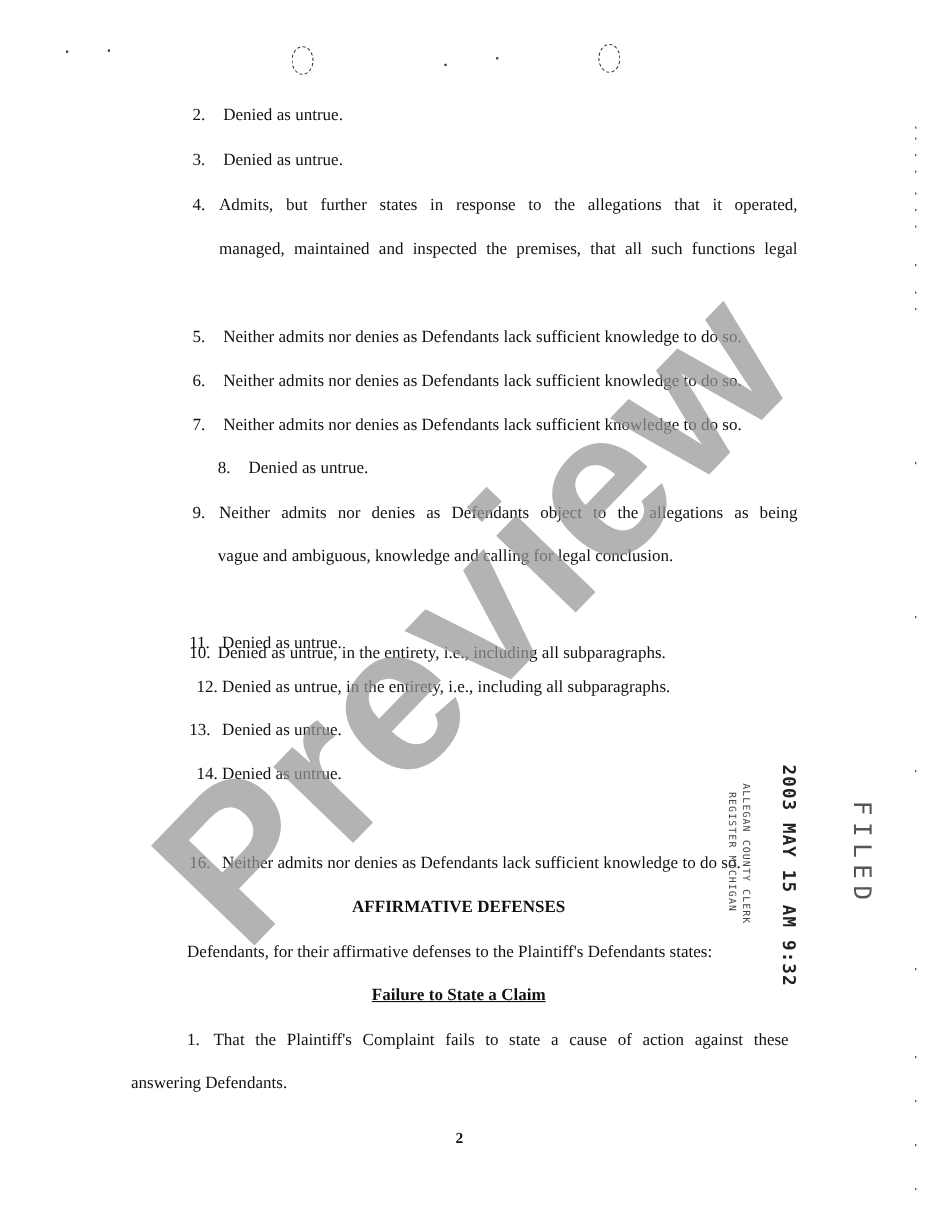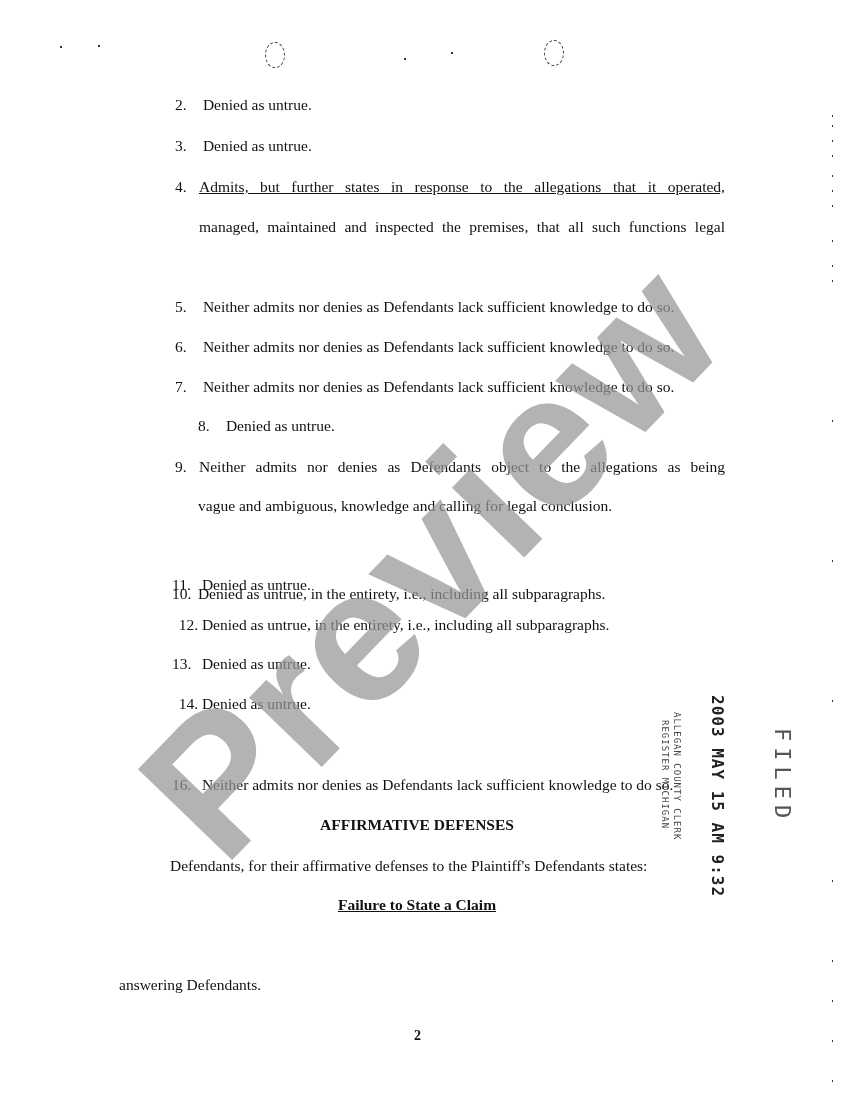--- a/index.html
+++ b/index.html
@@ -56,21 +56,21 @@
     <span class="num" style="width:24px;">2.</span>
     <span>Denied as untrue.</span>
   </div>
 
   <div class="line" style="left:175px;top:137px;">
     <span class="num" style="width:24px;">3.</span>
     <span>Denied as untrue.</span>
   </div>
 
   <div class="line" style="left:175px;top:178px;width:550px;">
-    <span class="num" style="width:24px;">4.</span><span class="justify" style="display:inline-block;width:526px;text-decoration:underline;">Admits, but further states in response to the allegations that it operated,</span>
+    <span class="num" style="width:24px;">4.</span><span class="justify" style="display:inline-block;width:526px;">Admits, but further states in response to the allegations that it operated,</span>
   </div>
   <div class="line justify" style="left:199px;top:218px;width:526px;">managed, maintained and inspected the premises, that all such functions legal</div>
 
   <div class="line" style="left:175px;top:298px;">
     <span class="num" style="width:24px;">5.</span>
     <span>Neither admits nor denies as Defendants lack sufficient knowledge to do so.</span>
   </div>
 
   <div class="line" style="left:175px;top:338px;">
     <span class="num" style="width:24px;">6.</span>
@@ -120,20 +120,23 @@
 
   <div class="line" style="left:172px;top:776px;">
     <span class="num" style="width:26px;">16.</span>
     <span>Neither admits nor denies as Defendants lack sufficient knowledge to do so.</span>
   </div>
 
   <div class="heading" style="top:816px;left:-8px;">AFFIRMATIVE DEFENSES</div>
   <div class="line" style="left:170px;top:857px;">Defendants, for their affirmative defenses to the Plaintiff's Defendants states:</div>
   <div class="heading underline" style="top:896px;left:-8px;">Failure to State a Claim</div>
 
+  <div class="line" style="left:170px;top:937px;width:547px;">
+    <span class="num" style="width:24px;">1.</span><span class="justify" style="display:inline-block;width:523px;">That the Plaintiff's Complaint fails to state a cause of action against these</span>
+  </div>
   <div class="line" style="left:119px;top:976px;">answering Defendants.</div>
 
   <div class="page-number">2</div>
 
   <div class="stamp" style="left:708px;top:695px;transform:rotate(90deg) translateY(-100%);transform-origin:left top;font-size:16px;font-weight:bold;letter-spacing:1px;">2003 MAY 15 AM 9:32</div>
   <div class="stamp" style="left:672px;top:712px;transform:rotate(90deg) translateY(-100%);font-size:9px;letter-spacing:1px;color:#444;">ALLEGAN COUNTY CLERK</div>
   <div class="stamp" style="left:660px;top:720px;transform:rotate(90deg) translateY(-100%);font-size:9px;letter-spacing:1px;color:#444;">REGISTER MICHIGAN</div>
   <div class="stamp" style="left:770px;top:728px;transform:rotate(90deg) translateY(-100%);font-size:22px;letter-spacing:6px;color:#555;">FILED</div>
 
   <div class="watermark">Preview</div>

